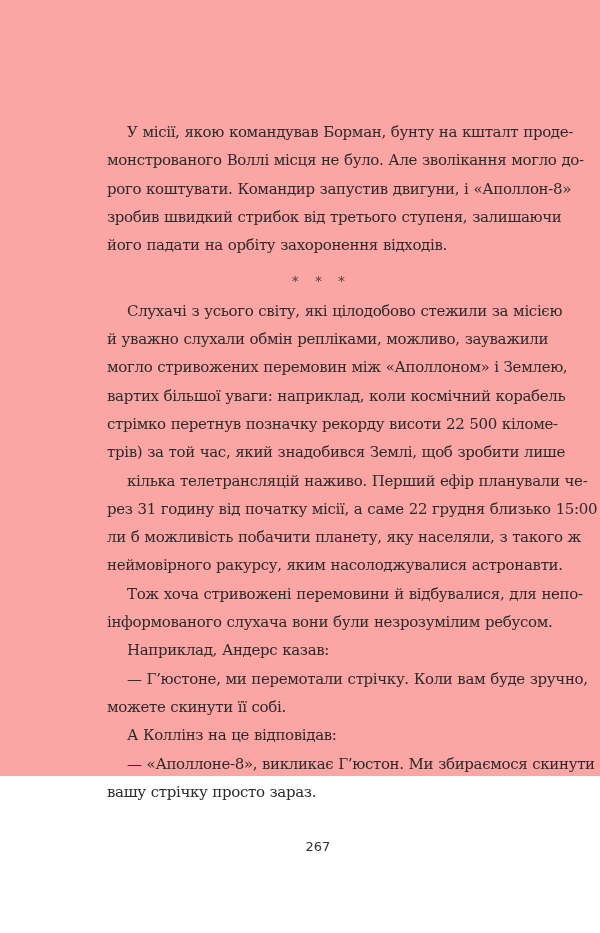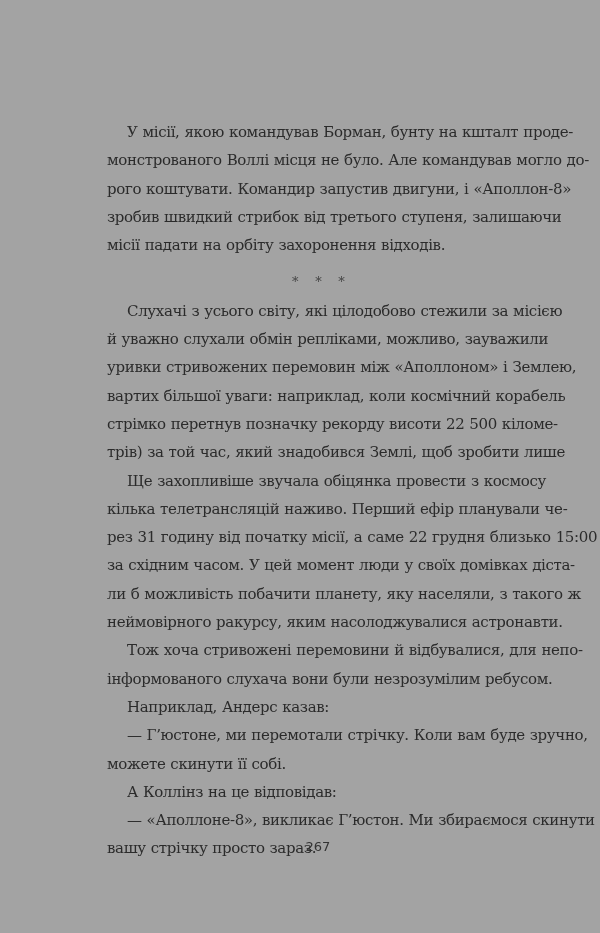--- a/index.html
+++ b/index.html
@@ -11,22 +11,22 @@
       width: 600px;
       height: 933px;
       position: relative;
       overflow: hidden;
       color: #2a2a2a;
     }
     .page {
       position: absolute;
       left: 0; top: 0;
       width: 600px;
-      height: 933px;
-      background: #a3a3a3;
+      height: 776px;
+      background: #fca5a5;
     }
     .text-block {
       position: absolute;
       left: 107px;
       top: 118px;
       width: 423px;
       font-family: "DejaVu Serif", serif;
       font-size: 15px;
       line-height: 28.3px;
       text-align: justify;
@@ -77,42 +77,40 @@
     }
   </style>
 </head>
 <body>
 
 <div class="page">
   <div class="text-block">
 
     <p class="para">
       <span class="line">У місії, якою командував Борман, бунту на кшталт проде-</span>
-      <span class="line">монстрованого Воллі місця не було. Але командував могло до-</span>
+      <span class="line">монстрованого Воллі місця не було. Але зволікання могло до-</span>
       <span class="line">рого коштувати. Командир запустив двигуни, і «Аполлон-8»</span>
       <span class="line">зробив швидкий стрибок від третього ступеня, залишаючи</span>
-      <span class="line last">місії падати на орбіту захоронення відходів.</span>
+      <span class="line last">його падати на орбіту захоронення відходів.</span>
     </p>
 
     <div class="separator">* * *</div>
 
     <p class="para">
       <span class="line">Слухачі з усього світу, які цілодобово стежили за місією</span>
       <span class="line">й уважно слухали обмін репліками, можливо, зауважили</span>
-      <span class="line">уривки стривожених перемовин між «Аполлоном» і Землею,</span>
+      <span class="line">могло стривожених перемовин між «Аполлоном» і Землею,</span>
       <span class="line">вартих більшої уваги: наприклад, коли космічний корабель</span>
       <span class="line">стрімко перетнув позначку рекорду висоти 22 500 кіломе-</span>
       <span class="line">трів) за той час, який знадобився Землі, щоб зробити лише</span>
     </p>
 
     <p class="para">
-      <span class="line">Ще захопливіше звучала обіцянка провести з космосу</span>
       <span class="line">кілька телетрансляцій наживо. Перший ефір планували че-</span>
       <span class="line">рез 31 годину від початку місії, а саме 22 грудня близько 15:00</span>
-      <span class="line">за східним часом. У цей момент люди у своїх домівках діста-</span>
       <span class="line">ли б можливість побачити планету, яку населяли, з такого ж</span>
       <span class="line last">неймовірного ракурсу, яким насолоджувалися астронавти.</span>
     </p>
 
     <p class="para">
       <span class="line">Тож хоча стривожені перемовини й відбувалися, для непо-</span>
       <span class="line last">інформованого слухача вони були незрозумілим ребусом.</span>
     </p>
 
     <p class="para">

